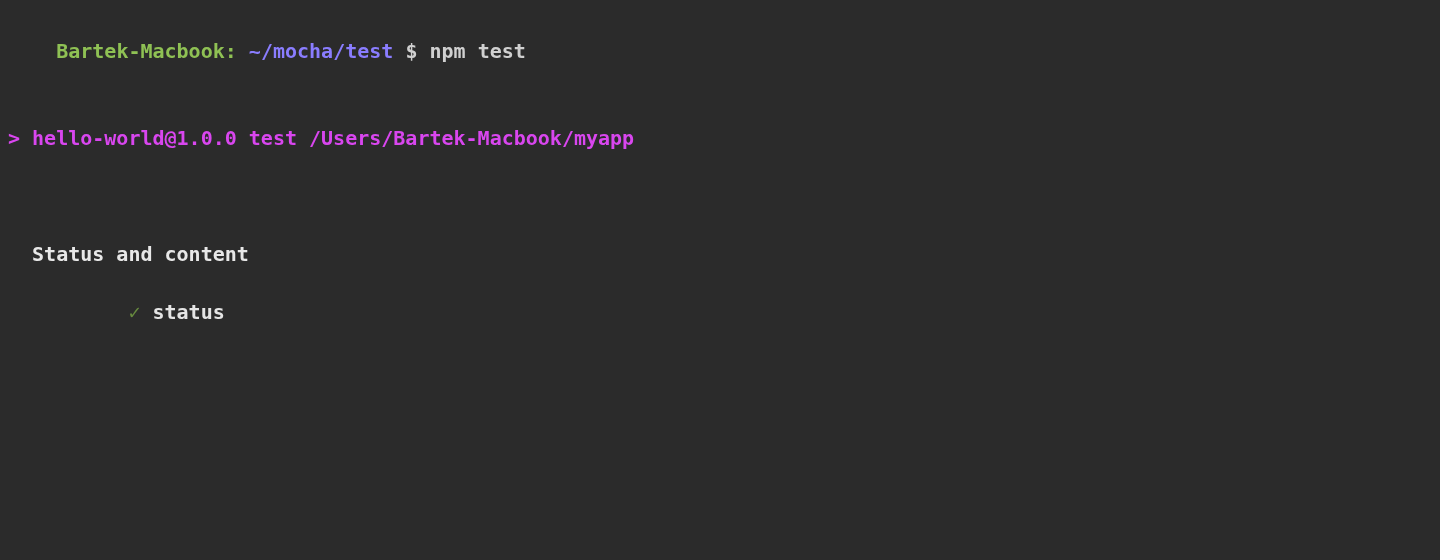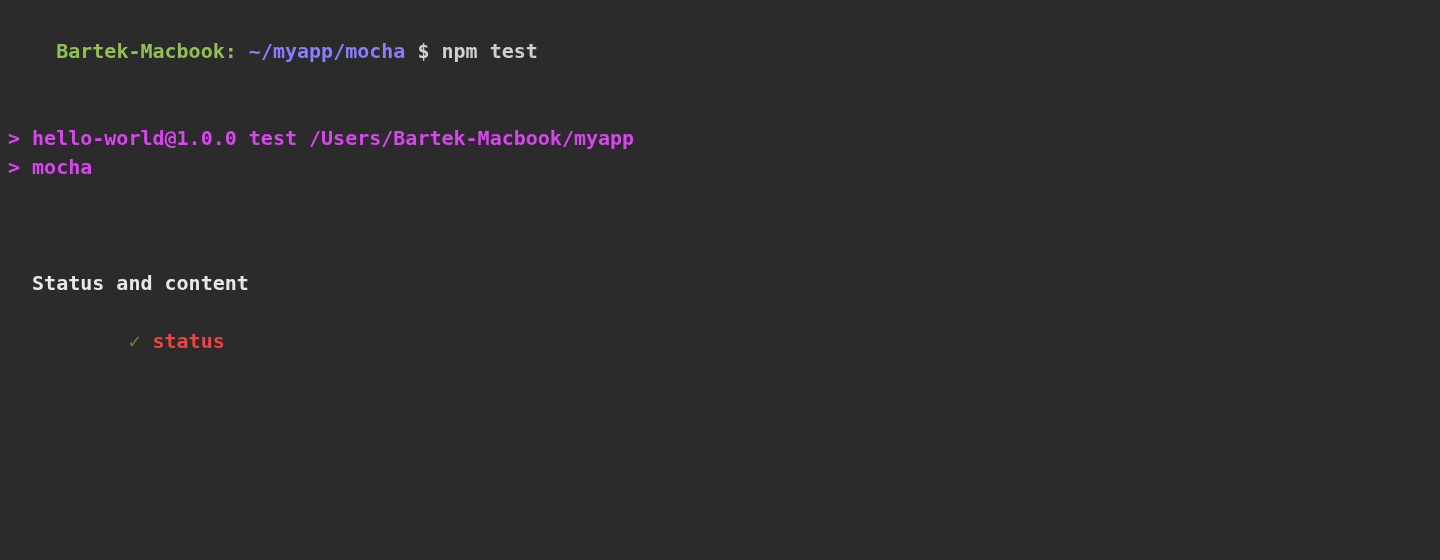--- a/index.html
+++ b/index.html
@@ -44,39 +44,38 @@
       height: 1.45em;
     }
     .suite-label {
       color: #e8e8e8;
       white-space: pre;
     }
     .check {
       color: #678a3f;
     }
     .test-name {
-      color: #ef4444;
+      color: #e5e5e5;
     }
     .indent-1 { padding-left: 2ch; }
     .indent-2 { padding-left: 4ch; }
     .indent-3 { padding-left: 6ch; }
   </style>
 </head>
 <body>
 
 <div>
 
   <div class="prompt-line">
-    <span class="host">Bartek-Macbook:</span> <span class="path">~/myapp/mocha</span> <span class="dollar">$</span> <span class="command">npm test</span>
+    <span class="host">Bartek-Macbook:</span> <span class="path">~/mocha/test</span> <span class="dollar">$</span> <span class="command">npm test</span>
   </div>
 
   <div class="blank-line"></div>
 
   <div class="arrow-line">&gt; hello-world@1.0.0 test /Users/Bartek-Macbook/myapp</div>
-  <div class="arrow-line">&gt; mocha</div>
 
   <div class="blank-line"></div>
   <div class="blank-line"></div>
   <div class="blank-line"></div>
 
   <div class="suite-label indent-1">Status and content</div>
 
   <div class="suite-label indent-3">
     <span class="check">✓</span> <span class="test-name">status</span>
   </div>

